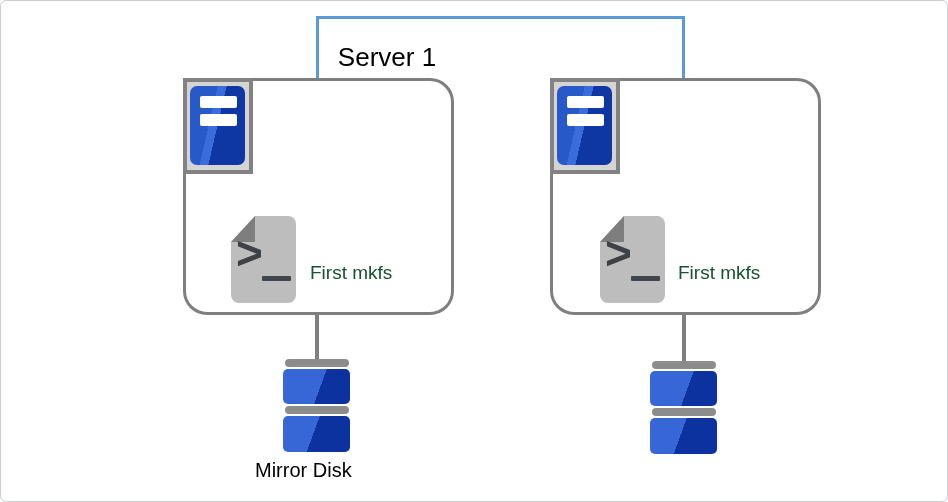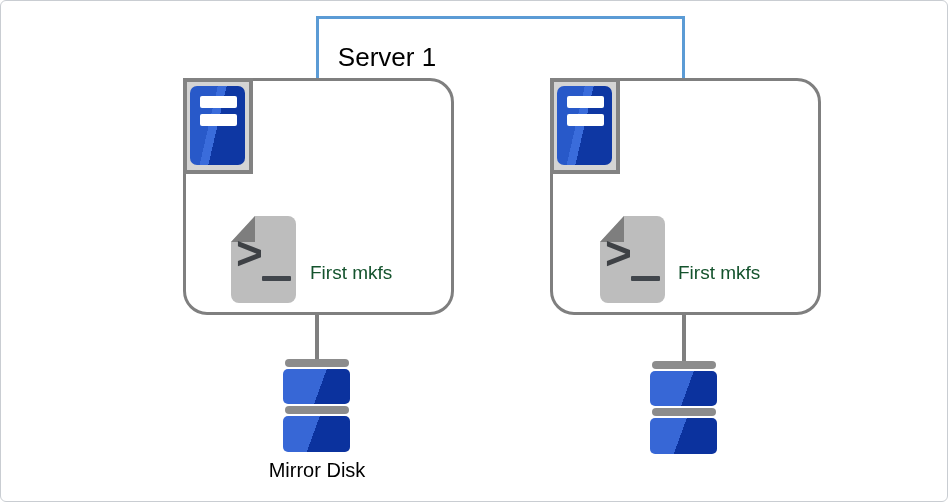--- a/index.html
+++ b/index.html
@@ -19,21 +19,21 @@
     font-size:26px;line-height:21px;color:#000;white-space:nowrap;
   }
   .server-label.s1{left:326px;}
   .server-label.s2{left:695px;}
   .cmd-label{
     position:absolute;top:251px;font-size:19px;line-height:21px;color:#14532d;white-space:nowrap;margin-top:10px;
   }
   .cmd-label.s1{left:309px;}
   .cmd-label.s2{left:677px;}
   .disk-label{
-    position:absolute;left:254px;top:458px;width:124px;text-align:center;
+    position:absolute;left:254px;top:458px;width:124px;
     font-size:20px;line-height:22px;color:#000;white-space:nowrap;
   }
   
   .server-box{
     position:absolute;top:77px;width:271px;height:237px;box-sizing:border-box;
     background:#fff;border:3px solid #7f7f7f;border-radius:24px;
   }
   .server-box.s1{left:182px;}
   .server-box.s2{left:549px;}
   

